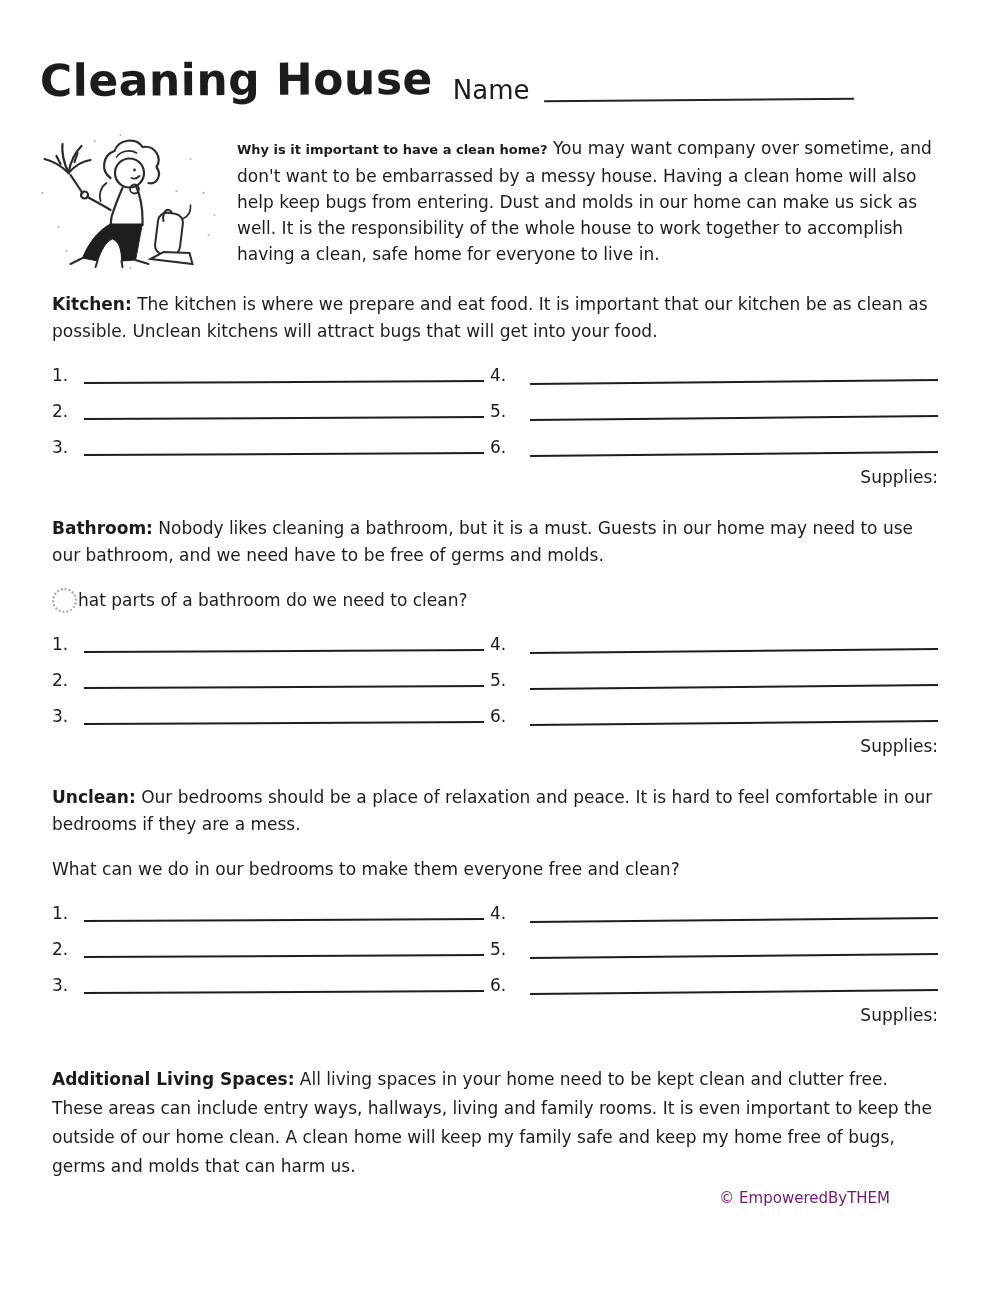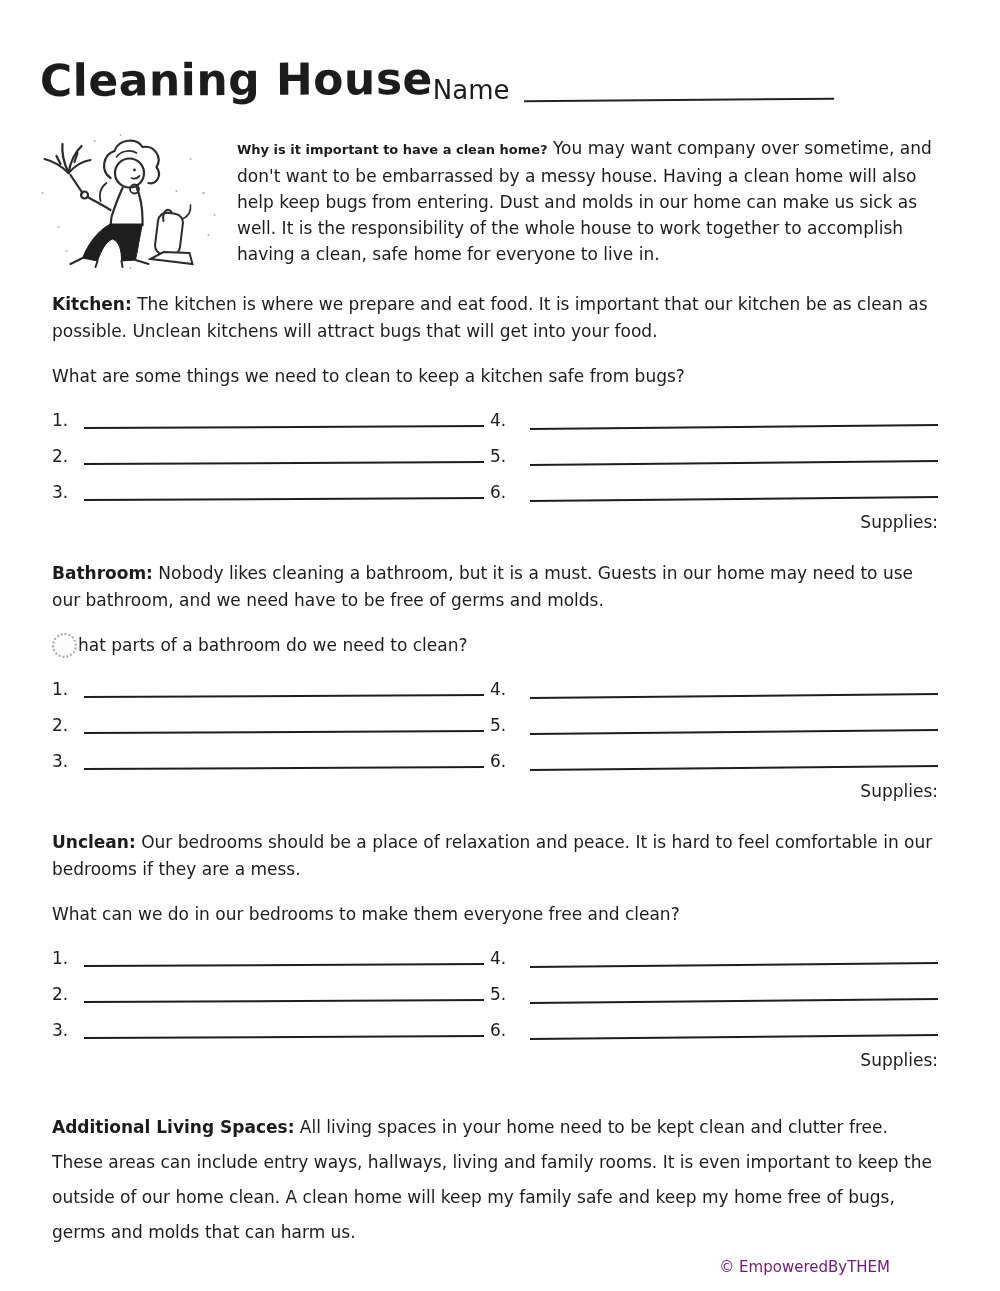--- a/index.html
+++ b/index.html
@@ -15,20 +15,21 @@
     width: 1000px; height: 1291px;
     background: #ffffff;
     overflow: hidden;
   }
 
   
   .header {
     display: flex;
     align-items: flex-end;
     padding: 54px 60px 0 40px;
+    gap: 20px;
   }
   .title {
     font-size: 44px;
     font-weight: 700;
     margin: 0;
     letter-spacing: 0.5px;
     white-space: nowrap;
     transform: rotate(-0.3deg);
   }
   .name-field {
@@ -113,21 +114,21 @@
     border: 2px dotted #a8a8a8;
     background: #fdfdfd;
     vertical-align: -7px;
     margin-right: 1px;
   }
 
   
   .closing {
     margin: 30px 0 0 0;
     font-size: 17px;
-    line-height: 35px;
+    line-height: 29px;
   }
   .copyright {
     margin-top: 8px;
     padding-right: 48px;
     text-align: right;
     font-size: 15px;
     color: #701a75;
   }
 </style>
 </head>
@@ -194,21 +195,20 @@
         </g>
       </svg>
     </div>
     <p class="intro-text"><b>Why is it important to have a clean home?</b> <span>You may want company over sometime, and don't want to be embarrassed by a messy house.  Having a clean home will also help keep bugs from entering.  Dust and molds in our home can make us sick as well.  It is the responsibility of the whole house to work together to accomplish having a clean, safe home for everyone to live in.</span></p>
   </div>
 
   <div class="content">
 
     <section>
       <p class="desc"><b>Kitchen:</b> <span>The kitchen is where we prepare and eat food.  It is important that our kitchen be as clean as possible.  Unclean kitchens will attract bugs that will get into your food.</span></p>
-      <p class="question">What are some things we need to clean to keep a kitchen safe from bugs?</p>
       <div class="ans-rows">
         <div class="ans-row">
           <span class="num">1.</span>
           <span class="blank b-left"></span>
           <span class="num right-num">4.</span>
           <span class="blank b-right"></span>
         </div>
         <div class="ans-row">
           <span class="num">2.</span>
           <span class="blank b-left"></span>

